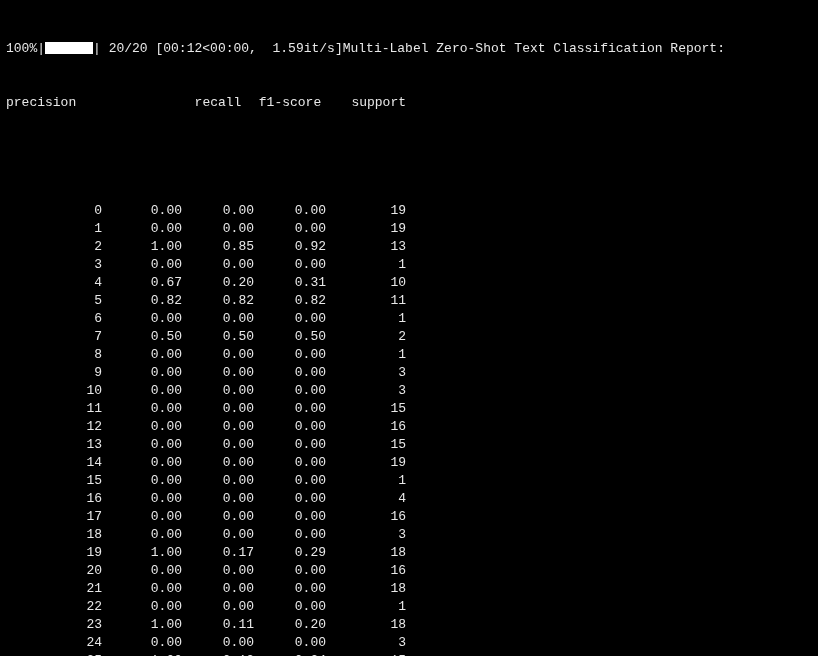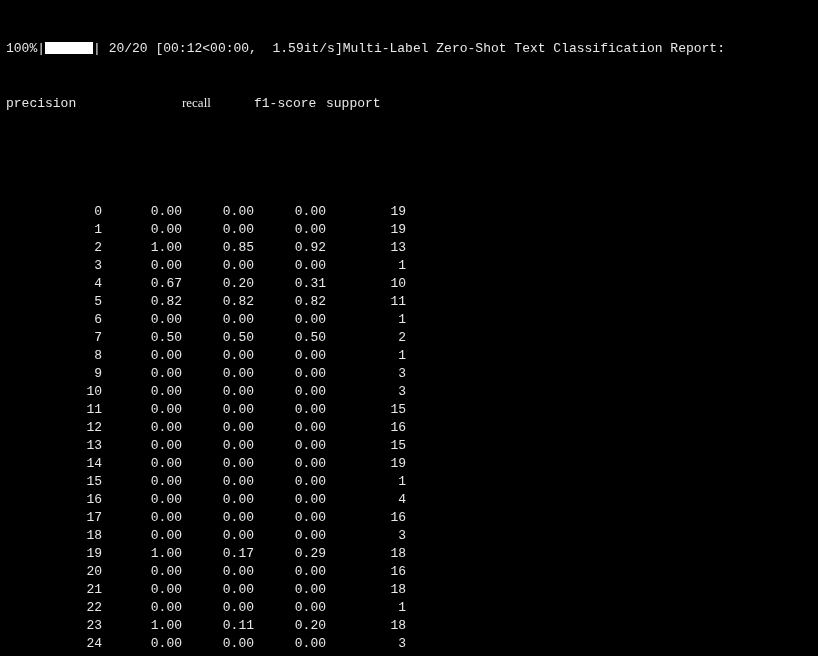--- a/index.html
+++ b/index.html
@@ -29,23 +29,23 @@
     height: 12px;
     vertical-align: -2px;
   }
   .line { display: block; }
   .row-label   { display:inline-block; width: 96px;  text-align: right; }
   .row-prec    { display:inline-block; width: 80px;  text-align: right; }
   .row-recall  { display:inline-block; width: 72px;  text-align: right; }
   .row-f1      { display:inline-block; width: 72px;  text-align: right; }
   .row-supp    { display:inline-block; width: 80px;  text-align: right; }
   .hdr-prec    { display:inline-block; width:176px;  text-align: left; }
-  .hdr-recall  { display:inline-block; width: 72px;  text-align: left; font-family: Liberation Serif, serif; }
-  .hdr-f1      { display:inline-block; width: 72px;  text-align: left; }
-  .hdr-supp    { display:inline-block; width: 80px;  text-align: left; }
+  .hdr-recall  { display:inline-block; width: 72px;  text-align: center; }
+  .hdr-f1      { display:inline-block; width: 72px;  text-align: center; }
+  .hdr-supp    { display:inline-block; width: 80px;  text-align: right; }
 </style>
 </head>
 <body>
 
 <div class="terminal">
   <span class="line"><span>100%</span><span>|</span><span class="progress-bar"><span class="progress-fill"></span><span class="progress-fill"></span><span class="progress-fill"></span><span class="progress-fill"></span><span class="progress-fill"></span><span class="progress-fill"></span><span class="progress-fill"></span><span class="progress-fill"></span><span class="progress-fill"></span><span class="progress-fill"></span><span class="progress-fill"></span><span class="progress-fill"></span></span><span>| </span><span>20/20</span><span> </span><span>[00:12&lt;00:00,  1.59it/s]</span><span>Multi-Label Zero-Shot Text Classification Report:</span></span>
   <span class="line"><span class="hdr-prec">precision</span><span class="hdr-recall">recall</span><span class="hdr-f1">f1-score</span><span class="hdr-supp">support</span></span>
   <span class="line"> </span>
   <div id="rows-container"><span class="line"><span class="row-label">0</span><span class="row-prec">0.00</span><span class="row-recall">0.00</span><span class="row-f1">0.00</span><span class="row-supp">19</span></span><span class="line"><span class="row-label">1</span><span class="row-prec">0.00</span><span class="row-recall">0.00</span><span class="row-f1">0.00</span><span class="row-supp">19</span></span><span class="line"><span class="row-label">2</span><span class="row-prec">1.00</span><span class="row-recall">0.85</span><span class="row-f1">0.92</span><span class="row-supp">13</span></span><span class="line"><span class="row-label">3</span><span class="row-prec">0.00</span><span class="row-recall">0.00</span><span class="row-f1">0.00</span><span class="row-supp">1</span></span><span class="line"><span class="row-label">4</span><span class="row-prec">0.67</span><span class="row-recall">0.20</span><span class="row-f1">0.31</span><span class="row-supp">10</span></span><span class="line"><span class="row-label">5</span><span class="row-prec">0.82</span><span class="row-recall">0.82</span><span class="row-f1">0.82</span><span class="row-supp">11</span></span><span class="line"><span class="row-label">6</span><span class="row-prec">0.00</span><span class="row-recall">0.00</span><span class="row-f1">0.00</span><span class="row-supp">1</span></span><span class="line"><span class="row-label">7</span><span class="row-prec">0.50</span><span class="row-recall">0.50</span><span class="row-f1">0.50</span><span class="row-supp">2</span></span><span class="line"><span class="row-label">8</span><span class="row-prec">0.00</span><span class="row-recall">0.00</span><span class="row-f1">0.00</span><span class="row-supp">1</span></span><span class="line"><span class="row-label">9</span><span class="row-prec">0.00</span><span class="row-recall">0.00</span><span class="row-f1">0.00</span><span class="row-supp">3</span></span><span class="line"><span class="row-label">10</span><span class="row-prec">0.00</span><span class="row-recall">0.00</span><span class="row-f1">0.00</span><span class="row-supp">3</span></span><span class="line"><span class="row-label">11</span><span class="row-prec">0.00</span><span class="row-recall">0.00</span><span class="row-f1">0.00</span><span class="row-supp">15</span></span><span class="line"><span class="row-label">12</span><span class="row-prec">0.00</span><span class="row-recall">0.00</span><span class="row-f1">0.00</span><span class="row-supp">16</span></span><span class="line"><span class="row-label">13</span><span class="row-prec">0.00</span><span class="row-recall">0.00</span><span class="row-f1">0.00</span><span class="row-supp">15</span></span><span class="line"><span class="row-label">14</span><span class="row-prec">0.00</span><span class="row-recall">0.00</span><span class="row-f1">0.00</span><span class="row-supp">19</span></span><span class="line"><span class="row-label">15</span><span class="row-prec">0.00</span><span class="row-recall">0.00</span><span class="row-f1">0.00</span><span class="row-supp">1</span></span><span class="line"><span class="row-label">16</span><span class="row-prec">0.00</span><span class="row-recall">0.00</span><span class="row-f1">0.00</span><span class="row-supp">4</span></span><span class="line"><span class="row-label">17</span><span class="row-prec">0.00</span><span class="row-recall">0.00</span><span class="row-f1">0.00</span><span class="row-supp">16</span></span><span class="line"><span class="row-label">18</span><span class="row-prec">0.00</span><span class="row-recall">0.00</span><span class="row-f1">0.00</span><span class="row-supp">3</span></span><span class="line"><span class="row-label">19</span><span class="row-prec">1.00</span><span class="row-recall">0.17</span><span class="row-f1">0.29</span><span class="row-supp">18</span></span><span class="line"><span class="row-label">20</span><span class="row-prec">0.00</span><span class="row-recall">0.00</span><span class="row-f1">0.00</span><span class="row-supp">16</span></span><span class="line"><span class="row-label">21</span><span class="row-prec">0.00</span><span class="row-recall">0.00</span><span class="row-f1">0.00</span><span class="row-supp">18</span></span><span class="line"><span class="row-label">22</span><span class="row-prec">0.00</span><span class="row-recall">0.00</span><span class="row-f1">0.00</span><span class="row-supp">1</span></span><span class="line"><span class="row-label">23</span><span class="row-prec">1.00</span><span class="row-recall">0.11</span><span class="row-f1">0.20</span><span class="row-supp">18</span></span><span class="line"><span class="row-label">24</span><span class="row-prec">0.00</span><span class="row-recall">0.00</span><span class="row-f1">0.00</span><span class="row-supp">3</span></span><span class="line"><span class="row-label">25</span><span class="row-prec">1.00</span><span class="row-recall">0.13</span><span class="row-f1">0.24</span><span class="row-supp">15</span></span></div>
   

